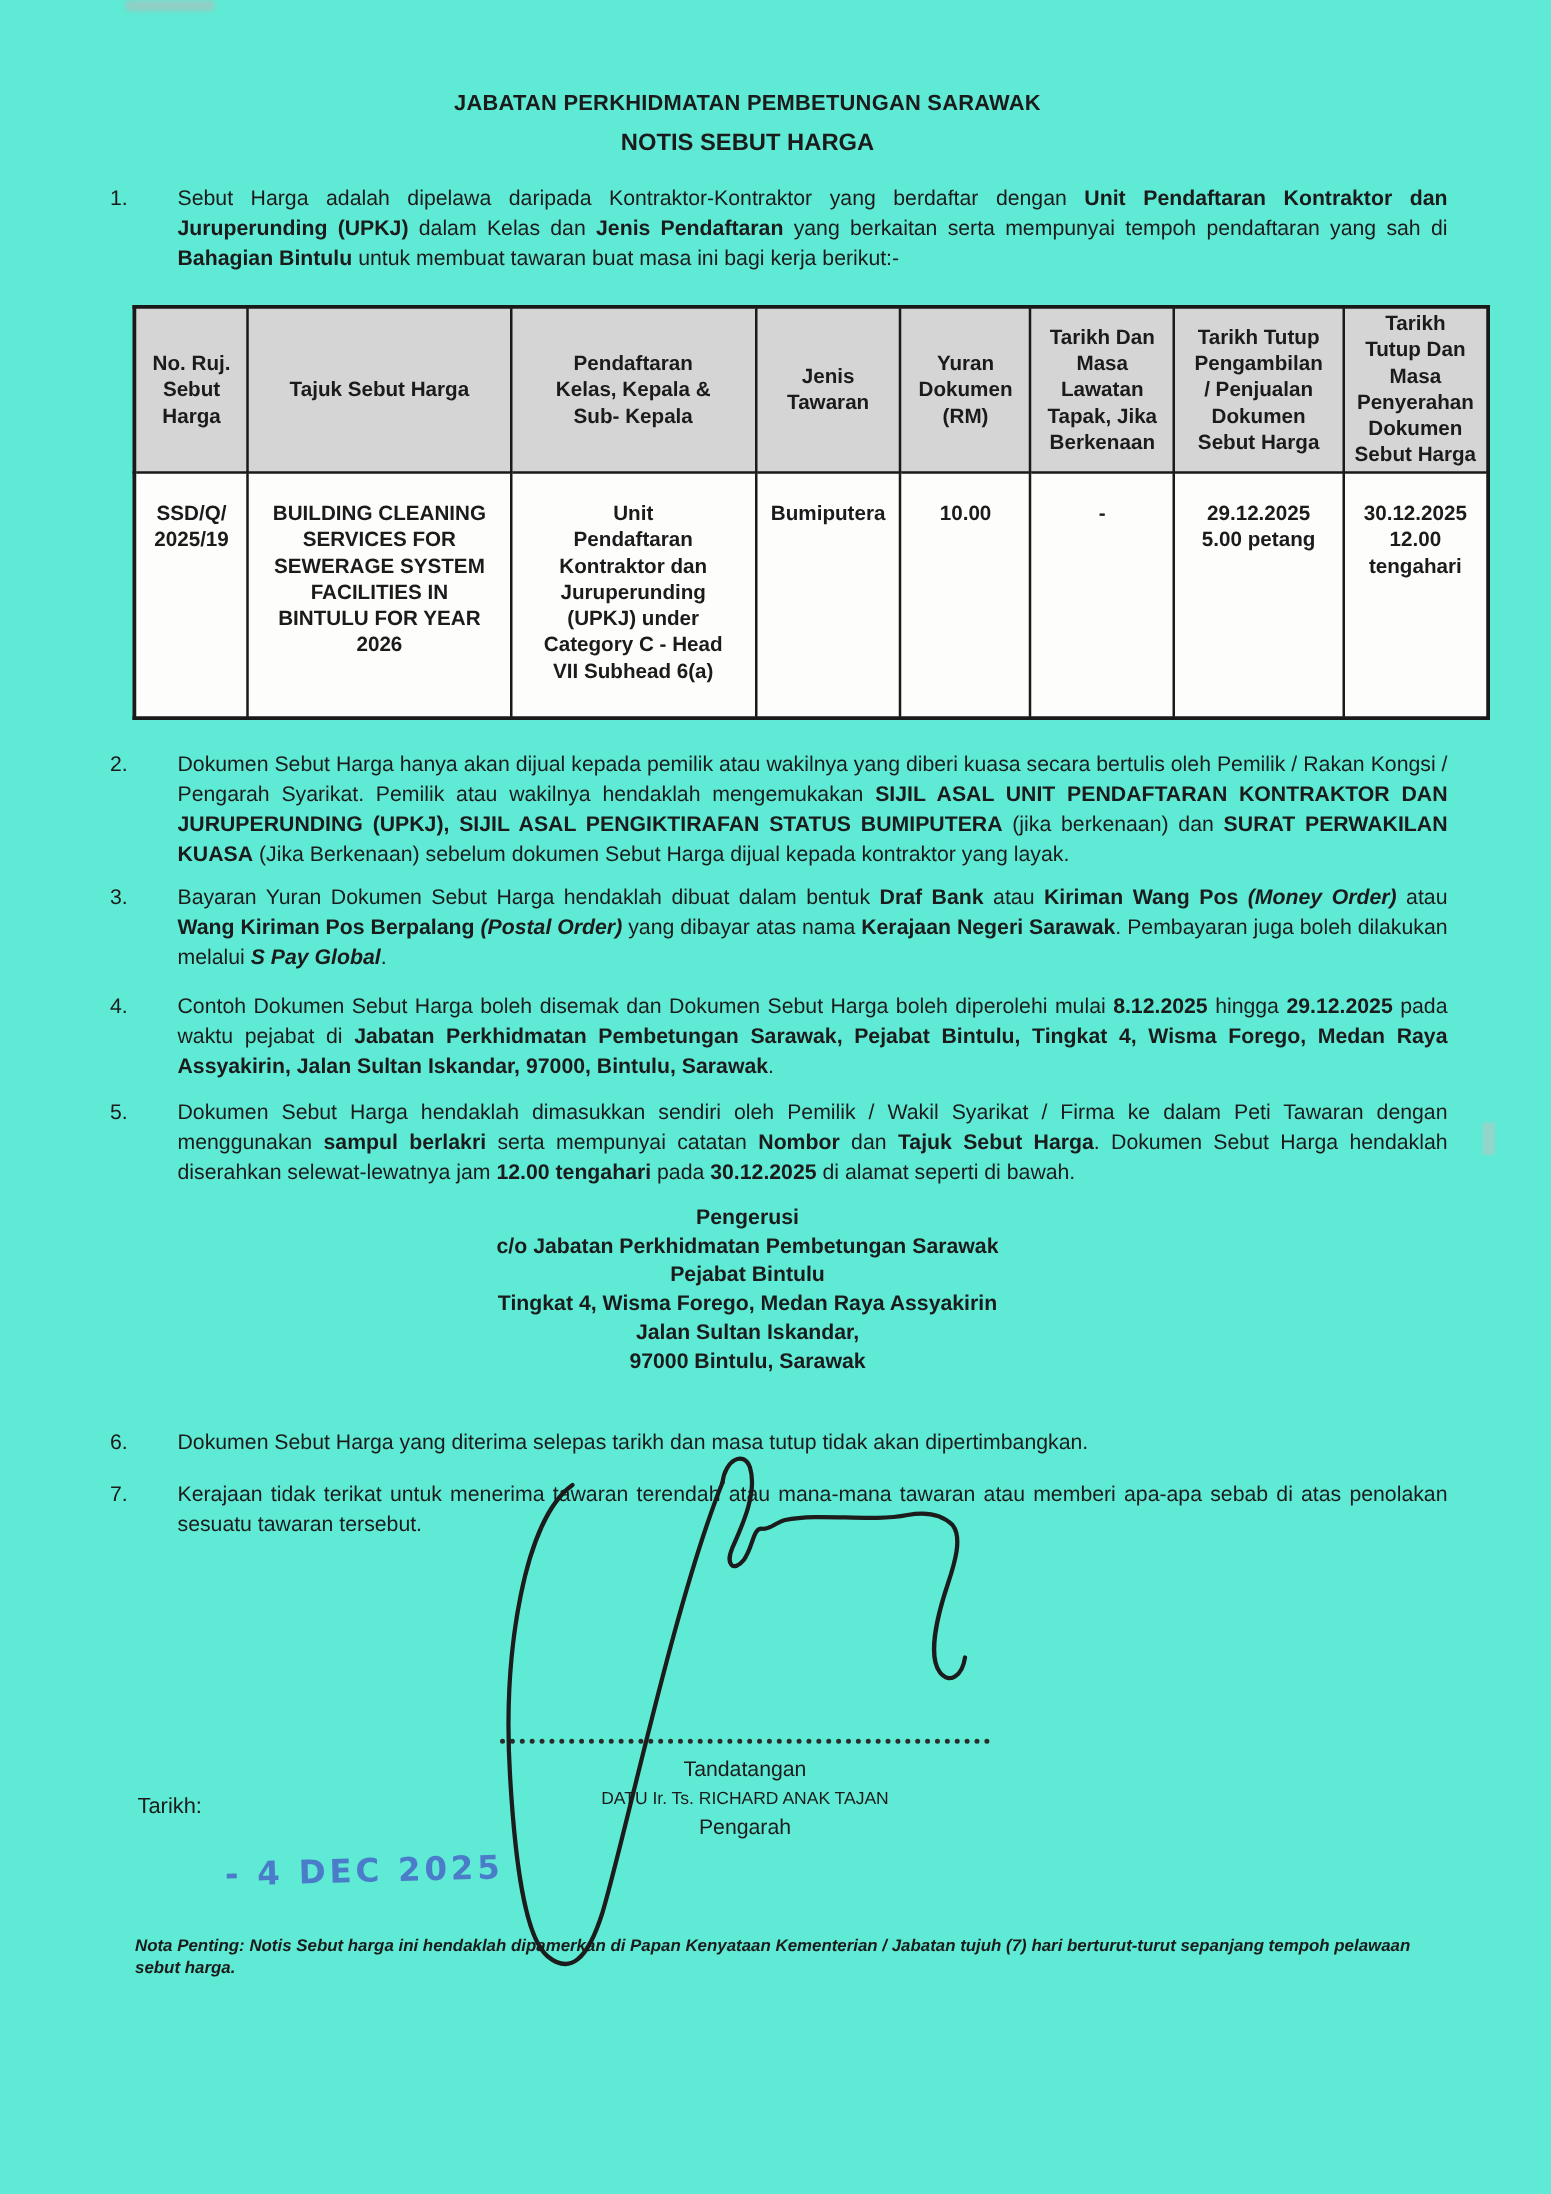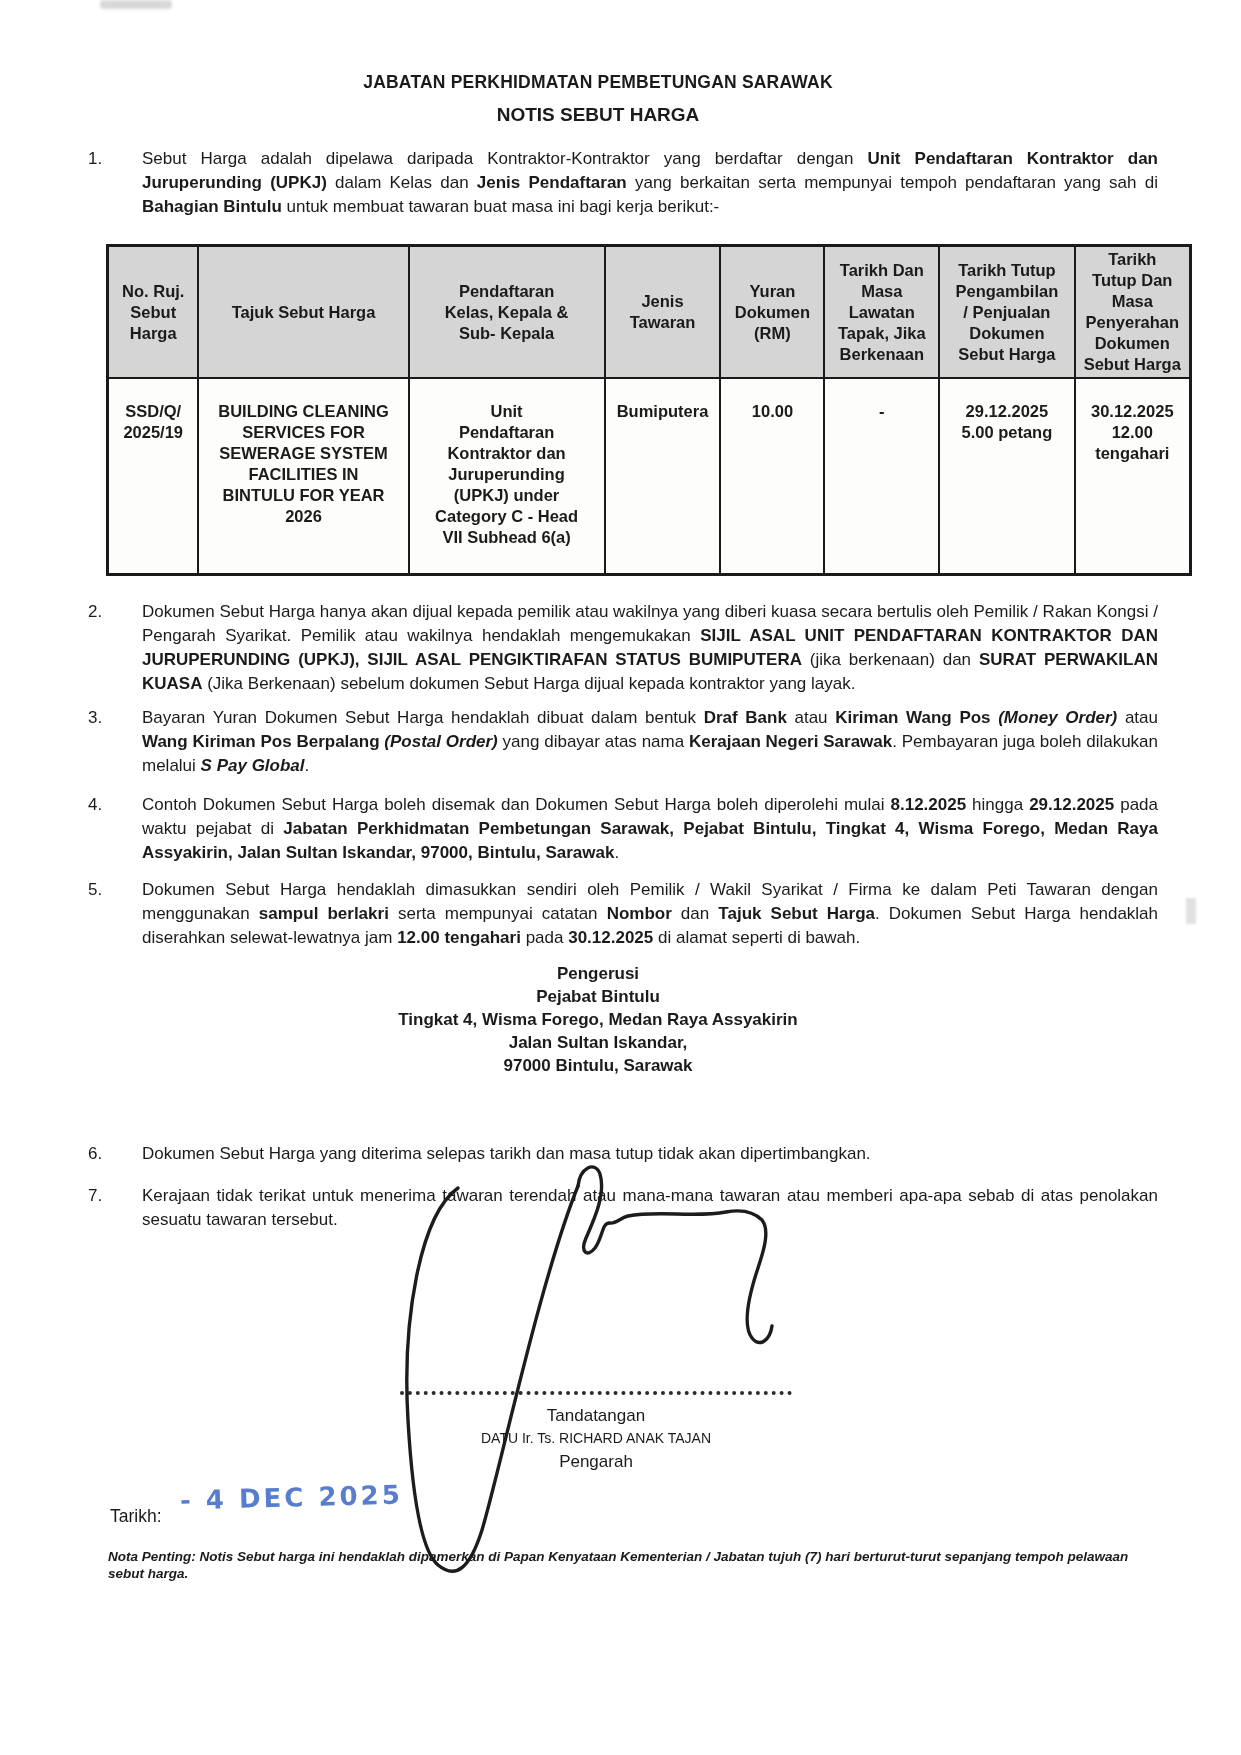--- a/index.html
+++ b/index.html
@@ -1,20 +1,20 @@
 <!DOCTYPE html>
 <html><head>
 <meta charset="utf-8">
 <title>NOTIS SEBUT HARGA</title>
 <style>
   html,body{margin:0;padding:0;background:#e8e8e8;}
   .page{
     position:relative;
     width:1241px;height:1755px;
-    background:#ffffff;
+    background:#5eead4;
     font-family:"Liberation Sans", sans-serif;
     color:#1b1b1b;
     overflow:hidden;
   }
   .abs{position:absolute;}
   .centerbox{left:0;width:1196px;text-align:center;}
   .doc-title{top:72px;font-size:17.5px;font-weight:700;letter-spacing:.2px;}
   .doc-subtitle{top:104px;font-size:19px;font-weight:700;}
   .smudge{left:100px;top:0;width:72px;height:9px;background:#b9b9b9;opacity:.55;border-radius:4px;filter:blur(1.5px);}
   .smudge2{left:1186px;top:898px;width:10px;height:26px;background:#c4c4c4;opacity:.5;filter:blur(1px);}
@@ -52,21 +52,21 @@
   .sig-role{left:400px;top:1452px;width:392px;text-align:center;font-size:17px;}
   .sig-svg{left:390px;top:1160px;}
 
   .stamp{
     left:180px;top:1482px;width:260px;
     font-size:26px;font-weight:700;letter-spacing:3px;
     transform:rotate(-1.5deg);
     opacity:.92;
     font-family:"DejaVu Sans", sans-serif;
   }
-  .tarikh{left:110px;top:1506px;font-size:17.5px;}
+  .tarikh{left:110px;top:1434px;font-size:17.5px;}
 
   .footnote{
     left:108px;top:1548px;width:1040px;
     font-size:13.5px;line-height:17px;
   }
 </style>
 </head>
 <body>
 
 <div class="page">
@@ -169,20 +169,21 @@
     <div class="itext"><span>Contoh Dokumen Sebut Harga boleh disemak dan Dokumen Sebut Harga boleh diperolehi mulai </span><span class="b">8.12.2025</span><span> hingga </span><span class="b">29.12.2025</span><span> pada waktu pejabat di </span><span class="b">Jabatan Perkhidmatan Pembetungan Sarawak, Pejabat Bintulu, Tingkat 4, Wisma Forego, Medan Raya Assyakirin, Jalan Sultan Iskandar, 97000, Bintulu, Sarawak</span><span>.</span></div>
   </div>
 
   <div class="item" style="top:878px">
     <span class="num">5.</span>
     <div class="itext"><span>Dokumen Sebut Harga hendaklah dimasukkan sendiri oleh Pemilik / Wakil Syarikat / Firma ke dalam Peti Tawaran dengan menggunakan </span><span class="b">sampul berlakri</span><span> serta mempunyai catatan </span><span class="b">Nombor</span><span> dan </span><span class="b">Tajuk Sebut Harga</span><span>. Dokumen Sebut Harga hendaklah diserahkan selewat-lewatnya jam </span><span class="b">12.00 tengahari</span><span> pada </span><span class="b">30.12.2025</span><span> di alamat seperti di bawah.</span></div>
   </div>
 
   <div class="abs centerbox address">
       <div>Pengerusi</div>
+      <div>c/o Jabatan Perkhidmatan Pembetungan Sarawak</div>
       <div>Pejabat Bintulu</div>
       <div>Tingkat 4, Wisma Forego, Medan Raya Assyakirin</div>
       <div>Jalan Sultan Iskandar,</div>
       <div>97000 Bintulu, Sarawak</div>
     </div>
 
   <div class="item" style="top:1142px">
     <span class="num">6.</span>
     <div class="itext"><span>Dokumen Sebut Harga yang diterima selepas tarikh dan masa tutup tidak akan dipertimbangkan.</span></div>
   </div>

